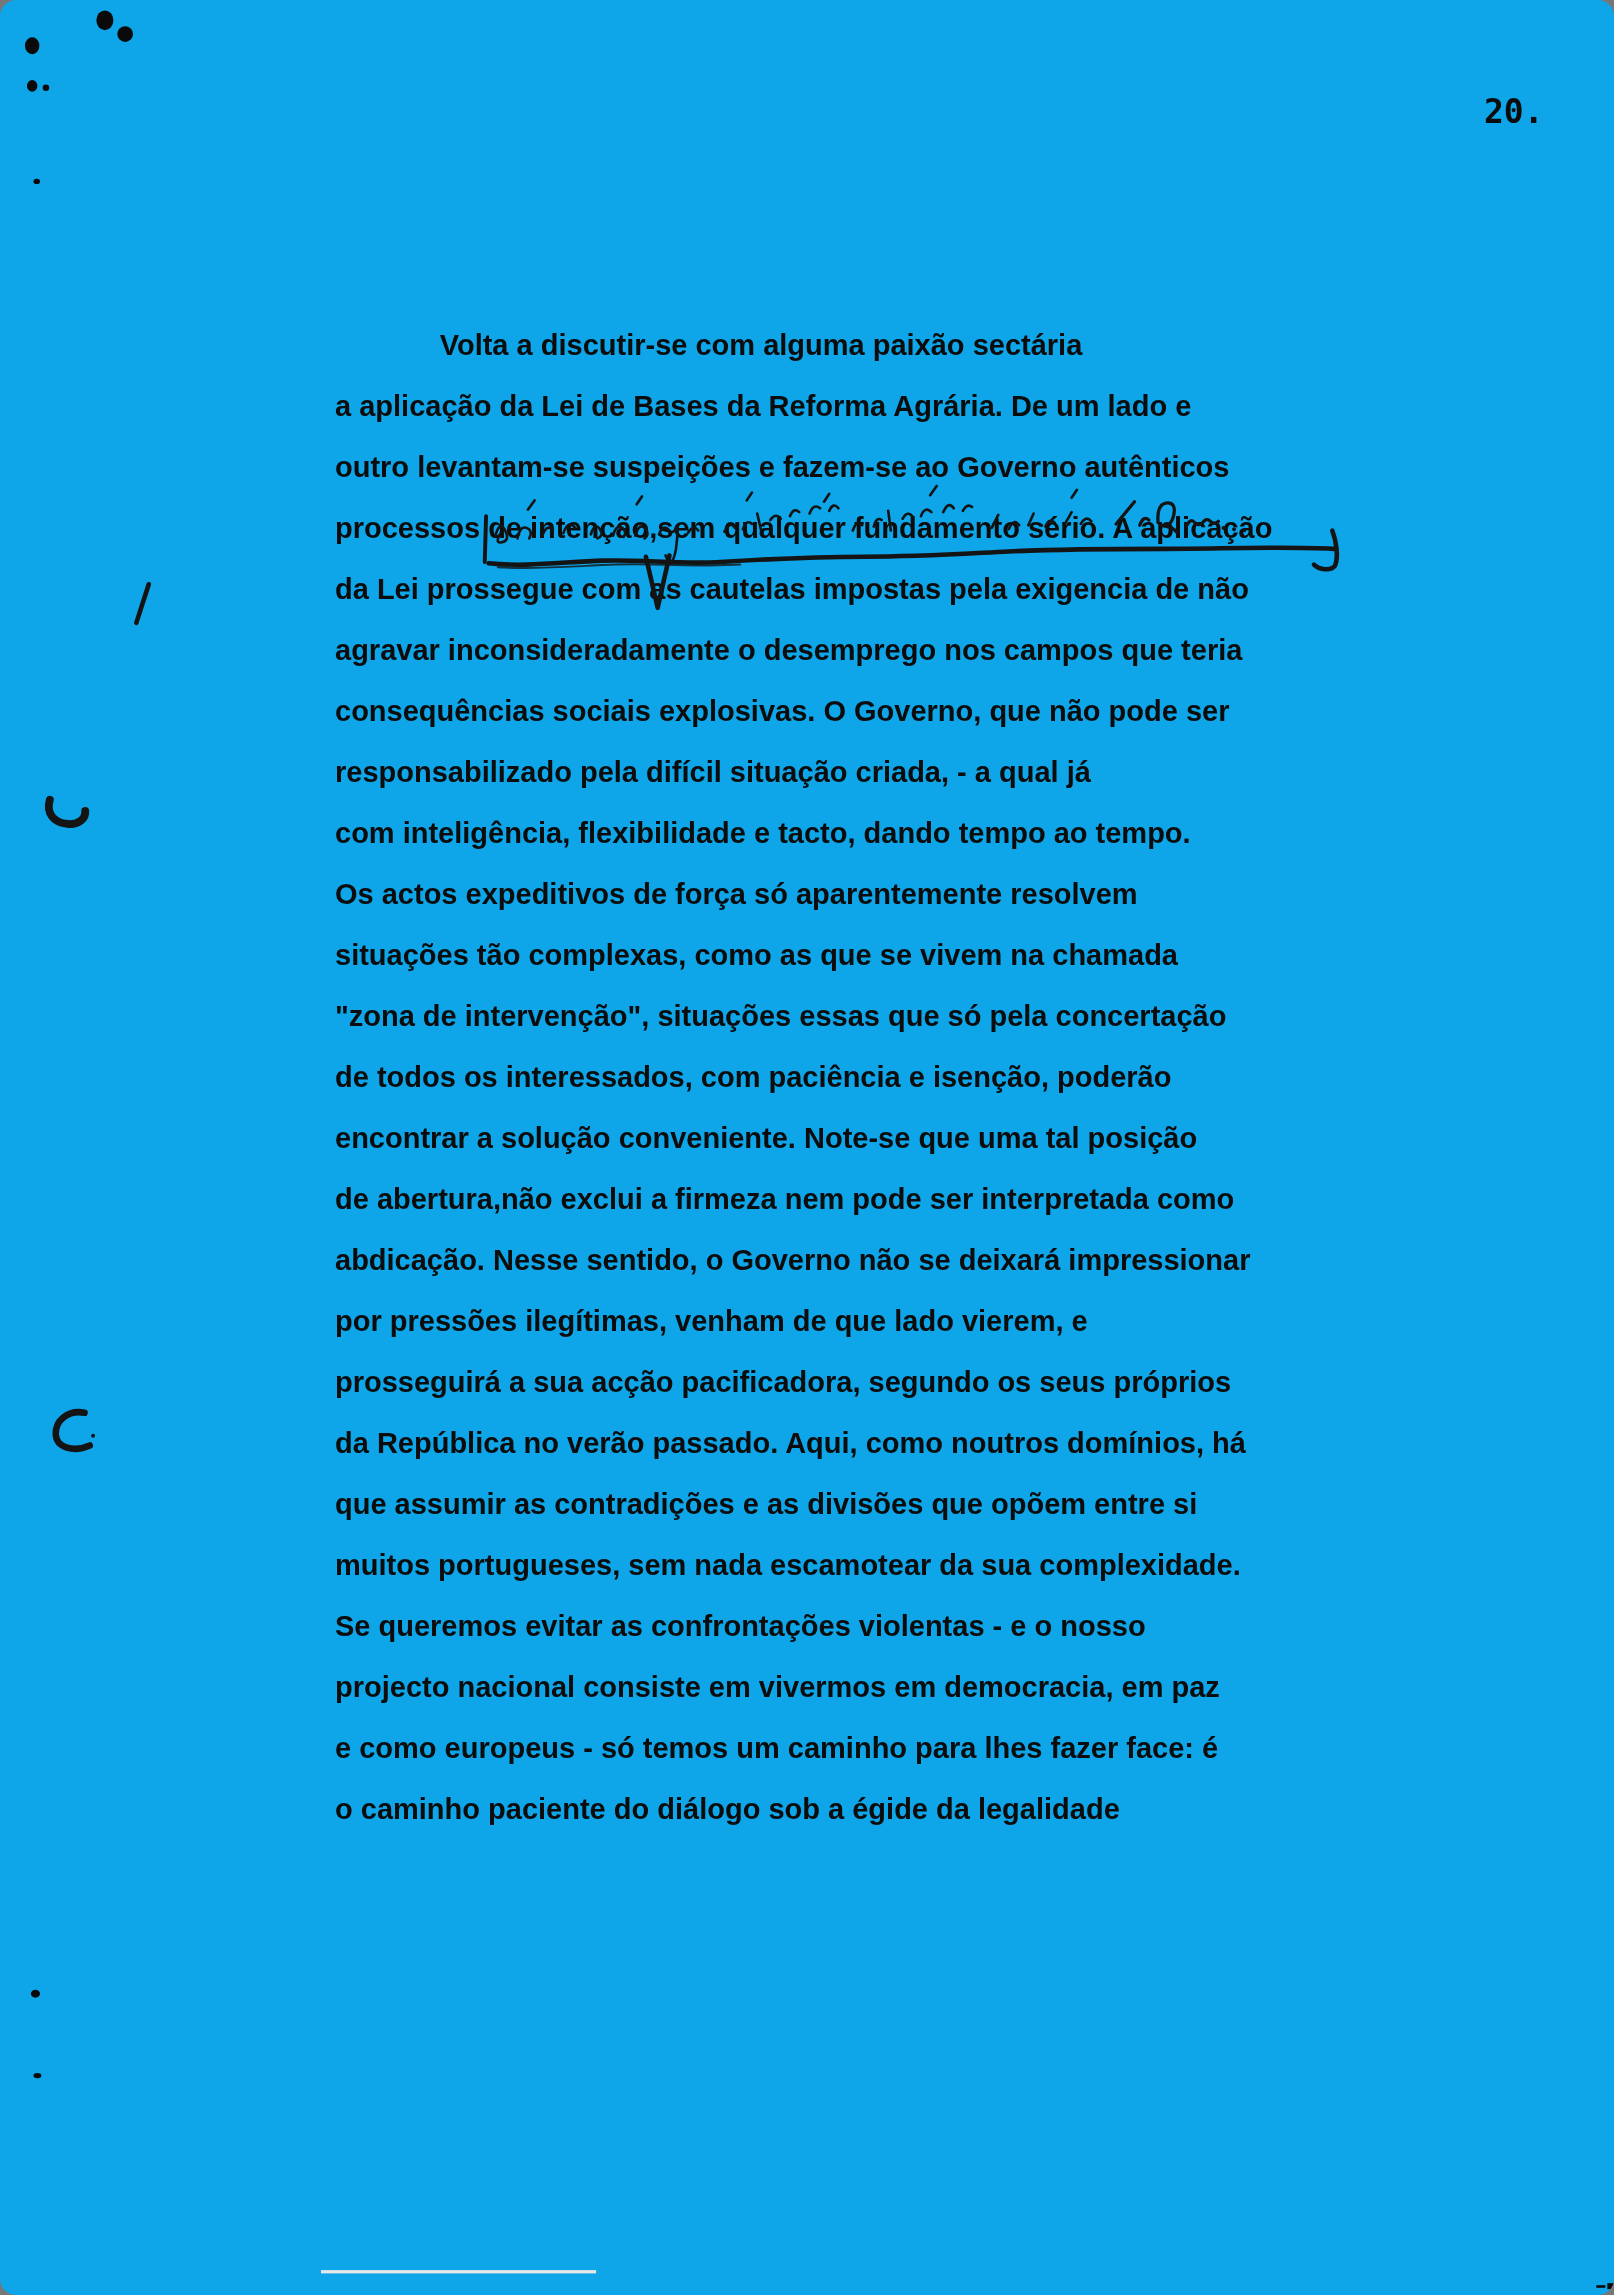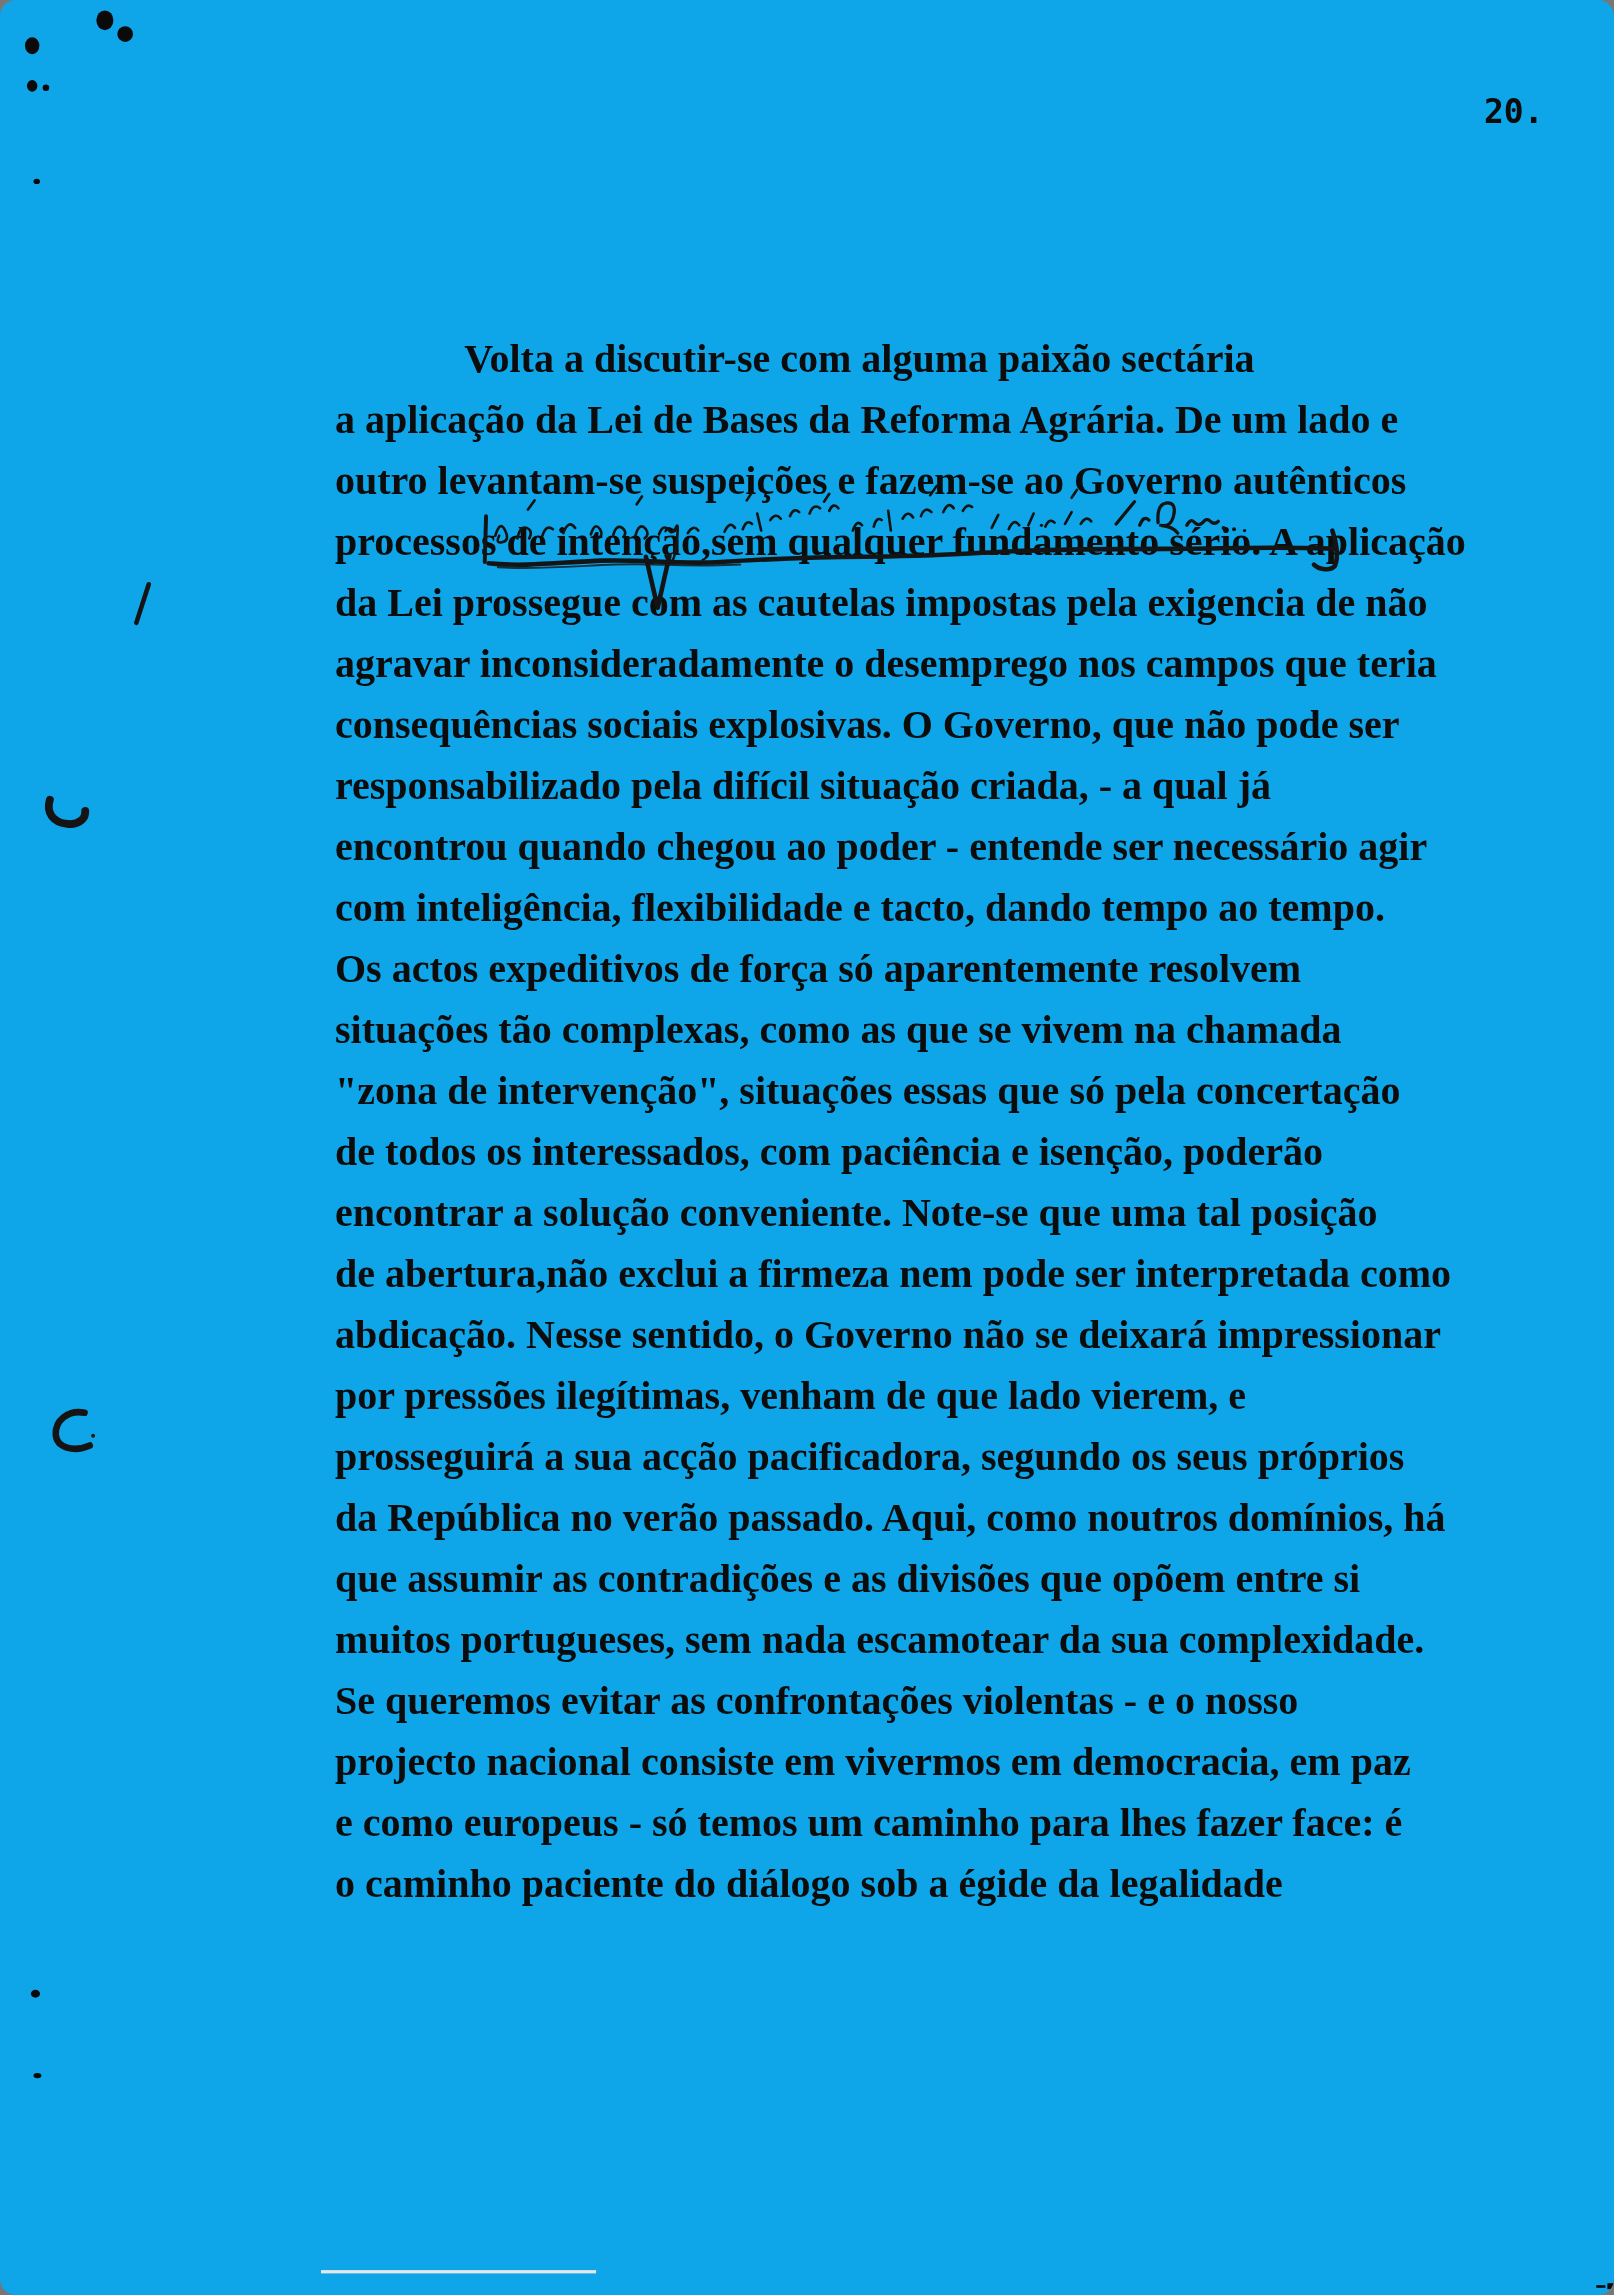--- a/index.html
+++ b/index.html
@@ -21,24 +21,24 @@
     top: 92px;
     font-family: "DejaVu Sans Mono", "Liberation Mono", monospace;
     font-weight: bold;
     font-size: 33px;
     color: #0c0c0c;
     white-space: pre;
   }
   .typed-block {
     position: absolute;
     left: 335px;
-    top: 328px;
-    font-family: Liberation Serif, serif;
+    top: 315px;
+    font-family: Liberation Sans, sans-serif;
     font-weight: bold;
-    font-size: 40px;
+    font-size: 29px;
     color: #0c0c0c;
     letter-spacing: 0px;
   }
   .tline {
     height: 61px;
     line-height: 61px;
     white-space: pre;
   }
   .overlay {
     position: absolute;
@@ -64,21 +64,20 @@
 
   <div class="typed-block" id="typed-block">
       <div class="tline">             Volta a discutir-se com alguma paixão sectária</div>
       <div class="tline">a aplicação da Lei de Bases da Reforma Agrária. De um lado e</div>
       <div class="tline">outro levantam-se suspeições e fazem-se ao Governo autênticos</div>
       <div class="tline">processos de intenção,sem qualquer fundamento sério. A aplicação</div>
       <div class="tline">da Lei prossegue com as cautelas impostas pela exigencia de não</div>
       <div class="tline">agravar inconsideradamente o desemprego nos campos que teria</div>
       <div class="tline">consequências sociais explosivas. O Governo, que não pode ser</div>
       <div class="tline">responsabilizado pela difícil situação criada, - a qual já</div>
-      <div class="tline">encontrou quando chegou ao poder - entende ser necessário agir</div>
       <div class="tline">com inteligência, flexibilidade e tacto, dando tempo ao tempo.</div>
       <div class="tline">Os actos expeditivos de força só aparentemente resolvem</div>
       <div class="tline">situações tão complexas, como as que se vivem na chamada</div>
       <div class="tline">"zona de intervenção", situações essas que só pela concertação</div>
       <div class="tline">de todos os interessados, com paciência e isenção, poderão</div>
       <div class="tline">encontrar a solução conveniente. Note-se que uma tal posição</div>
       <div class="tline">de abertura,não exclui a firmeza nem pode ser interpretada como</div>
       <div class="tline">abdicação. Nesse sentido, o Governo não se deixará impressionar</div>
       <div class="tline">por pressões ilegítimas, venham de que lado vierem, e</div>
       <div class="tline">prosseguirá a sua acção pacificadora, segundo os seus próprios</div>

